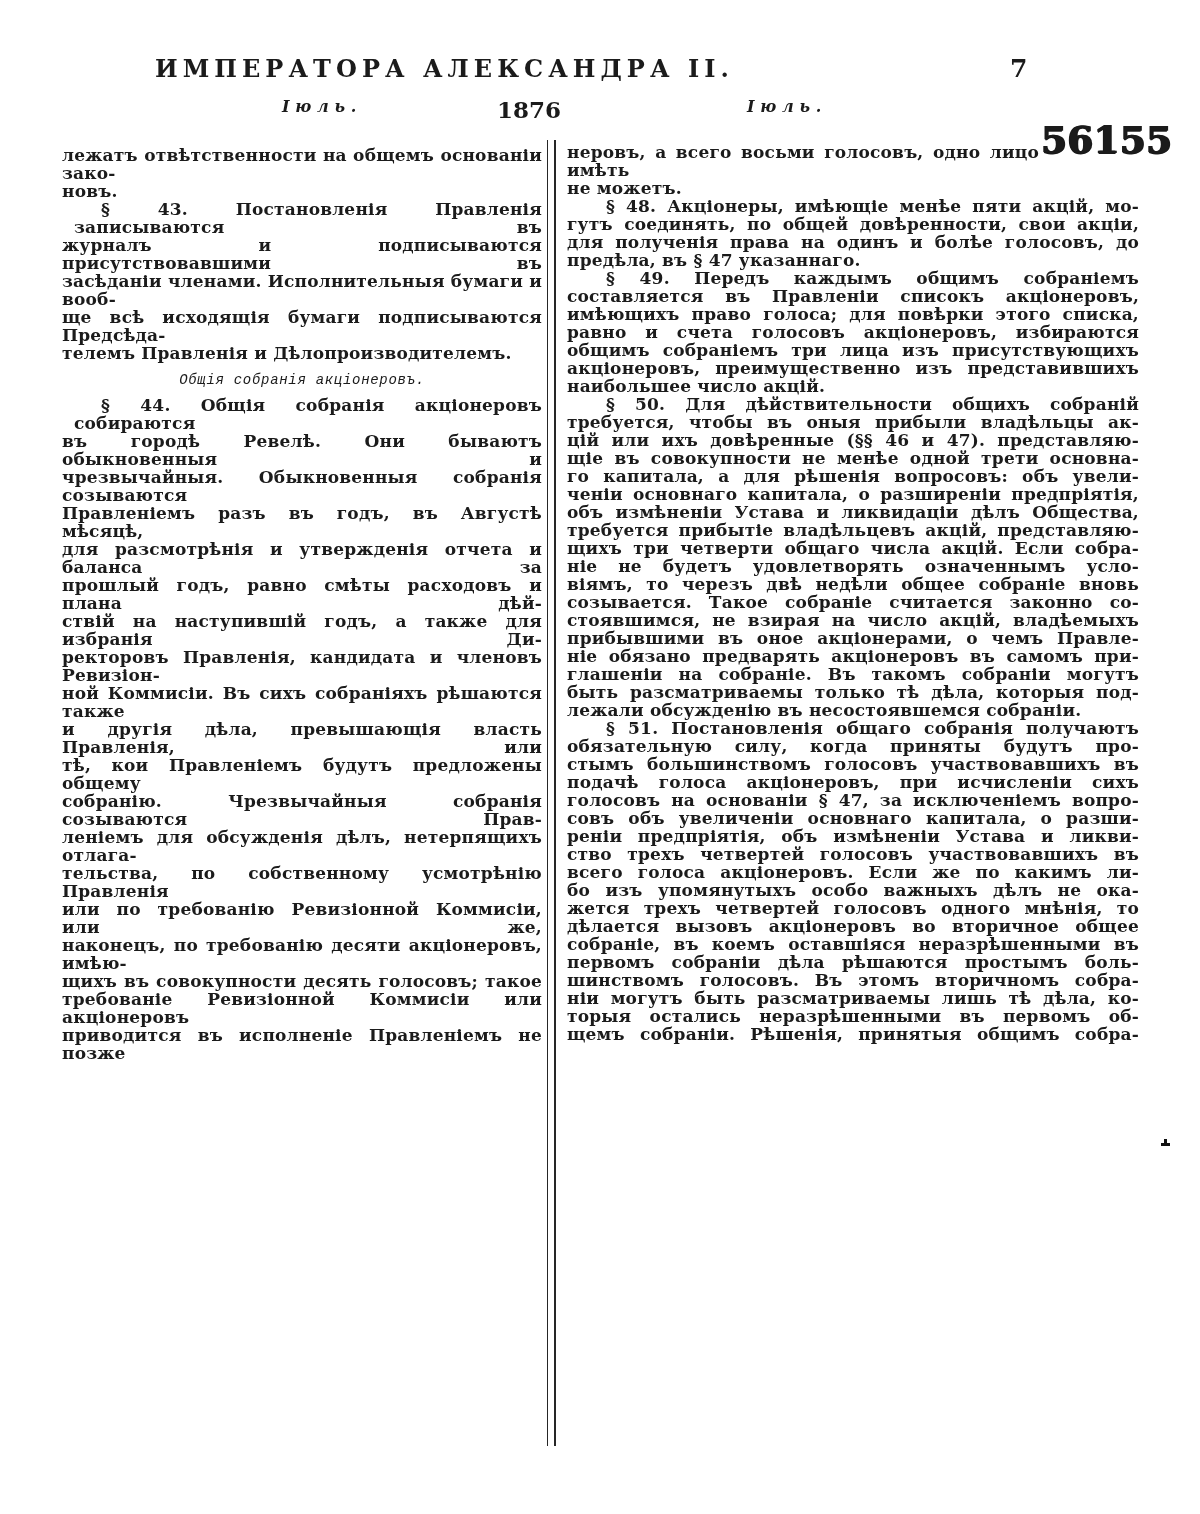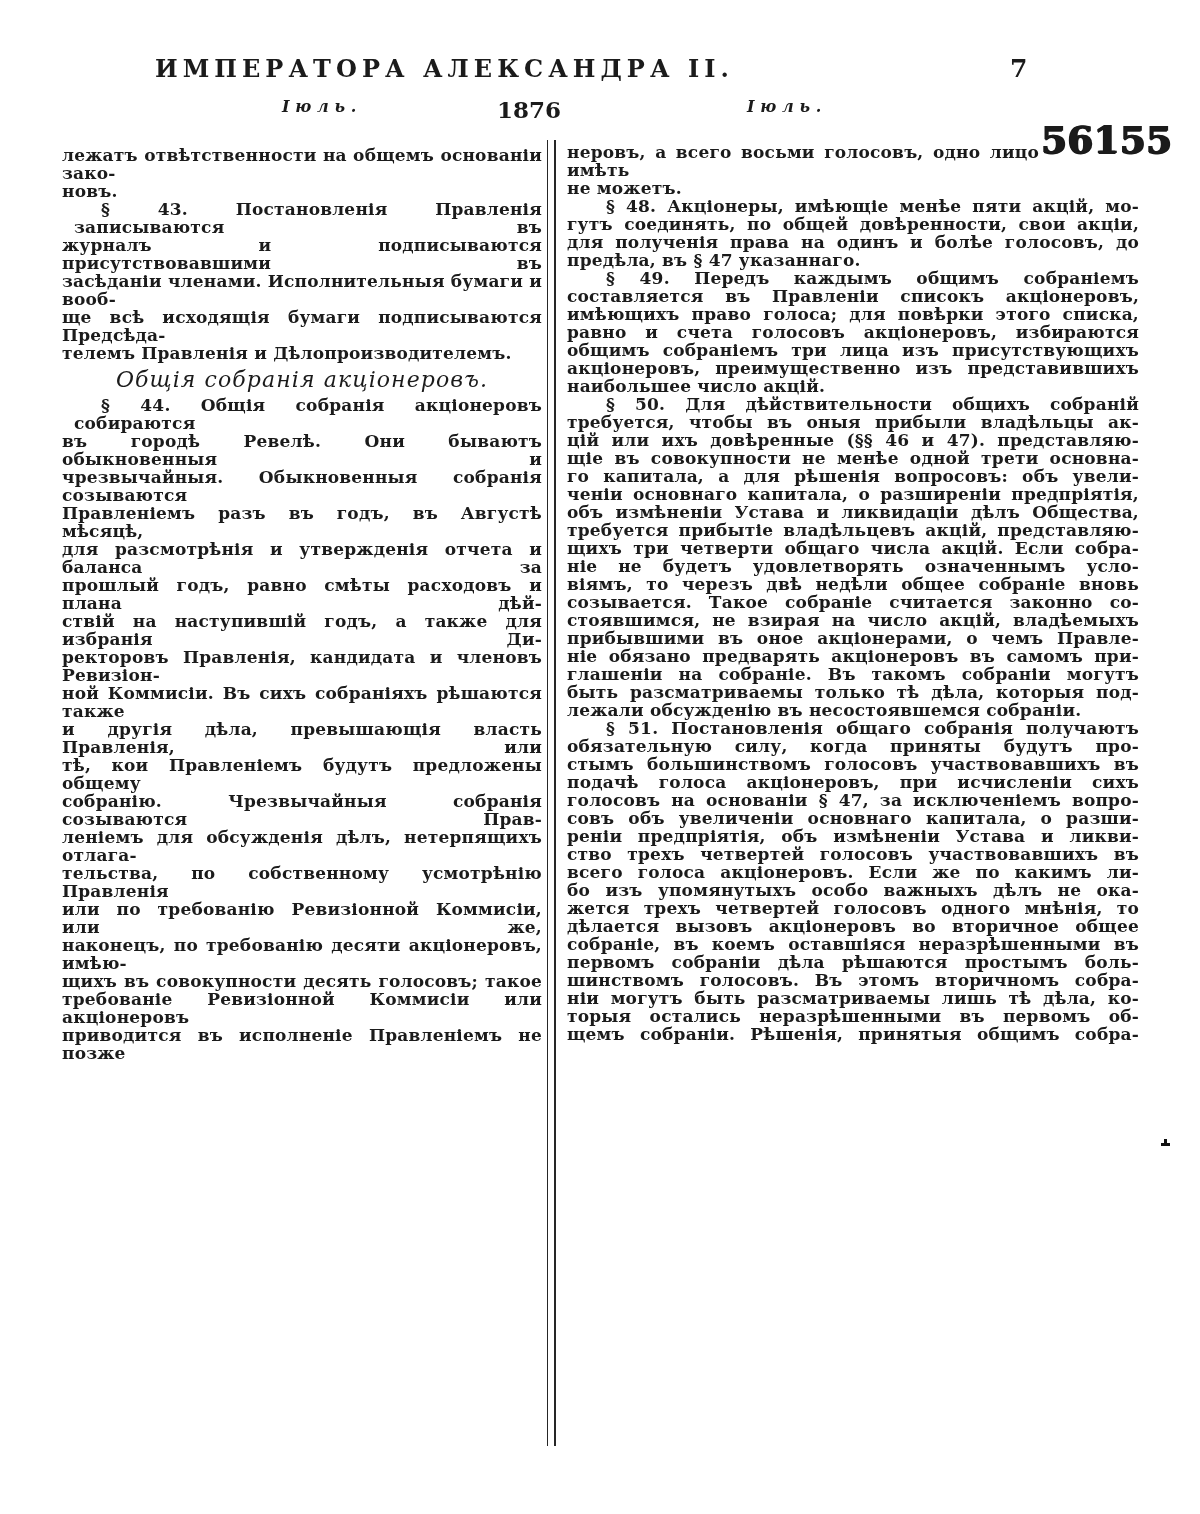--- a/index.html
+++ b/index.html
@@ -55,22 +55,23 @@
   .col-left  { top: 146px; left: 62px;  width: 480px; height: 1310px; }
   .col-right { top: 143px; left: 567px; width: 572px; height: 1320px; }
 
   .line { text-align: justify; text-align-last: justify; white-space: normal; }
   .line.end { text-align-last: left; }
   .line.indent { text-indent: 27px; margin-left: 12px; }
   .line.short { padding-right: 100px; }
   .line.heading {
     text-align: center; text-align-last: center;
     font-style: italic; font-weight: normal;
-    font-size: 22px; letter-spacing: 0.05em;
+    font-size: 14px; letter-spacing: 0.05em;
     margin: 9px 0 7px 0;
+    font-family: Liberation Mono, monospace;
   }
 
   .ink-speck {
     position: absolute; left: 1161px; top: 1143px;
     width: 9px; height: 3px; background: #111;
   }
   .ink-speck::after {
     content: ""; position: absolute; left: 3px; top: -4px;
     width: 3px; height: 4px; background: #111;
   }

